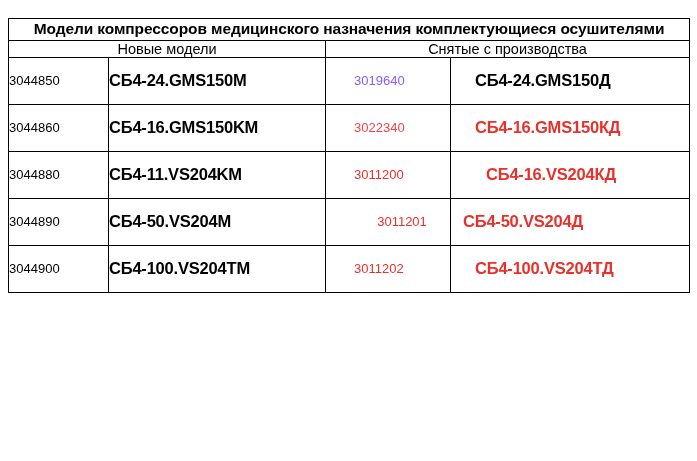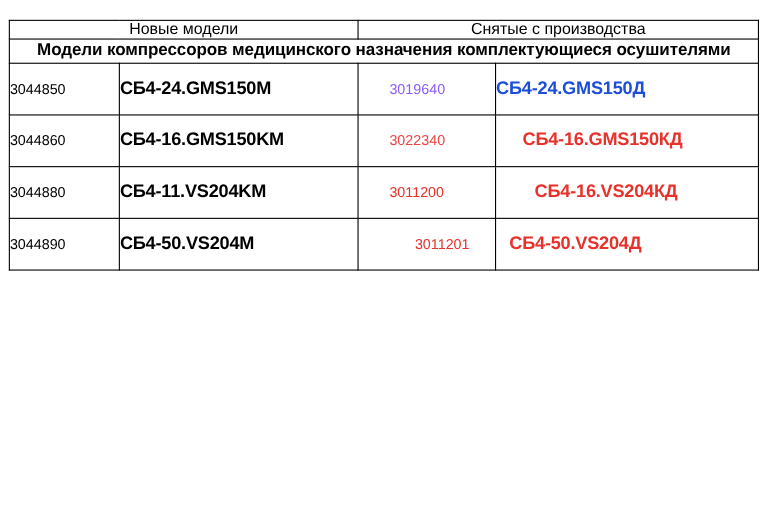--- a/index.html
+++ b/index.html
@@ -72,46 +72,52 @@
 <div class="page">
   <table class="models">
     <colgroup>
       <col class="c-newcode">
       <col class="c-newname">
       <col class="c-oldcode">
       <col class="c-oldname">
     </colgroup>
     <tbody>
       <tr>
+        <td class="title-cell" colspan="4">Модели компрессоров медицинского назначения комплектующиеся осушителями</td>
+      </tr>
+      <tr>
         <td class="subhead-cell" colspan="2">Новые модели</td>
         <td class="subhead-cell" colspan="2">Снятые с производства</td>
-      </tr>
-      <tr>
-        <td class="title-cell" colspan="4">Модели компрессоров медицинского назначения комплектующиеся осушителями</td>
       </tr>
 
       <tr>
         <td class="code-cell">3044850</td>
         <td class="name-cell">СБ4-24.GMS150M</td>
         <td class="code-cell old-code old" style="color:#8b5cf6;padding-left:28px;">3019640</td>
-        <td class="name-cell old-name old" style="color:#1d4ed8;">СБ4-24.GMS150Д</td>
+        <td class="name-cell old-name old" style="color:#000000;padding-left:24px;">СБ4-24.GMS150Д</td>
       </tr>
       <tr>
         <td class="code-cell">3044860</td>
         <td class="name-cell">СБ4-16.GMS150KM</td>
         <td class="code-cell old-code old" style="color:#ef4444;padding-left:28px;">3022340</td>
         <td class="name-cell old-name old" style="color:#e8312a;padding-left:24px;">СБ4-16.GMS150КД</td>
       </tr>
       <tr>
         <td class="code-cell">3044880</td>
         <td class="name-cell">СБ4-11.VS204KM</td>
         <td class="code-cell old-code old" style="color:#e8312a;padding-left:28px;">3011200</td>
         <td class="name-cell old-name old" style="color:#e8312a;padding-left:35px;">СБ4-16.VS204КД</td>
       </tr>
       <tr>
         <td class="code-cell">3044890</td>
         <td class="name-cell">СБ4-50.VS204M</td>
         <td class="code-cell old-code old" style="color:#e8312a;padding-left:28px;text-align:center;">3011201</td>
         <td class="name-cell old-name old" style="color:#e8312a;padding-left:12px;">СБ4-50.VS204Д</td>
       </tr>
+      <tr>
+        <td class="code-cell">3044900</td>
+        <td class="name-cell">СБ4-100.VS204TM</td>
+        <td class="code-cell old-code old" style="color:#e8312a;padding-left:28px;">3011202</td>
+        <td class="name-cell old-name old" style="color:#e8312a;padding-left:24px;">СБ4-100.VS204ТД</td>
+      </tr>
     </tbody>
   </table>
 </div>
 
 </body></html>

